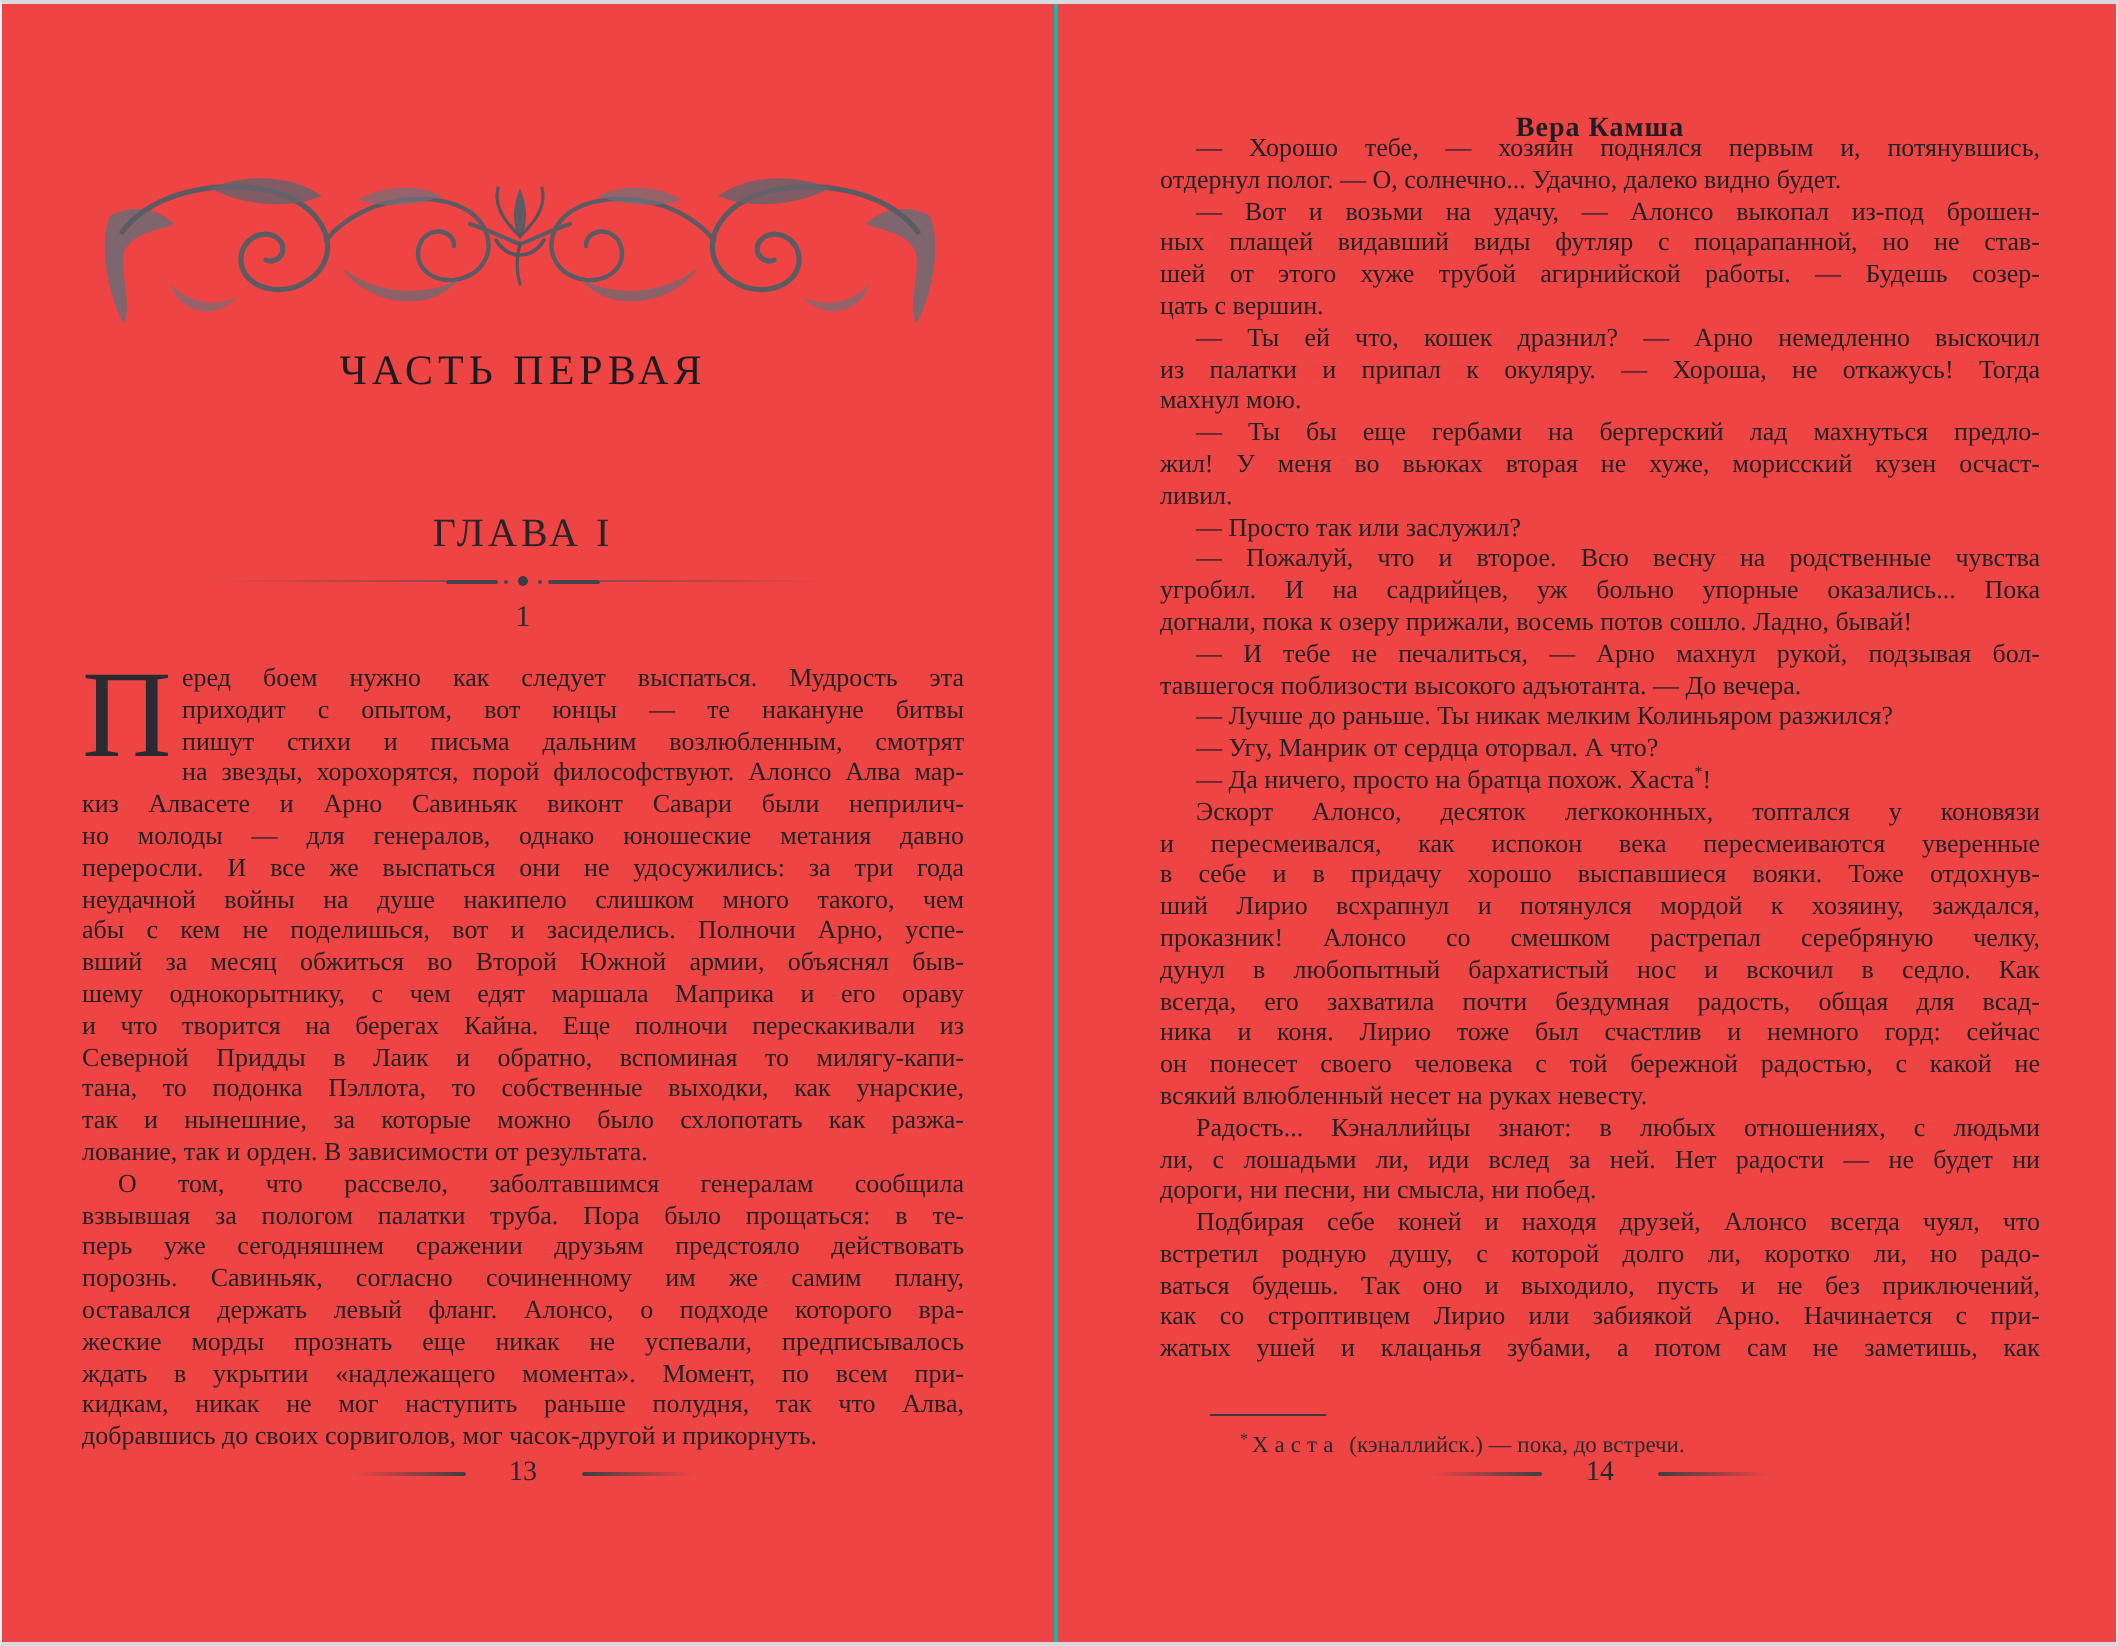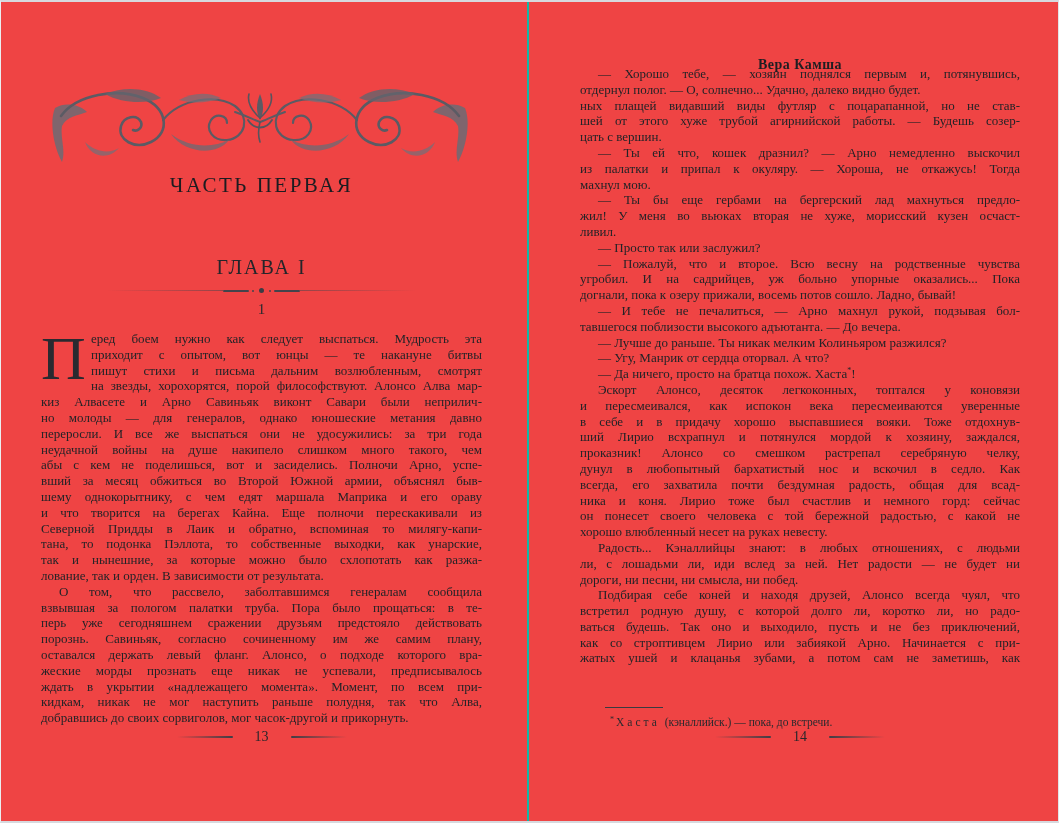--- a/index.html
+++ b/index.html
@@ -48,21 +48,21 @@
                justify-content:center;gap:22px;}
   .page.left .page-footer{left:40px;width:441px;}
   .page.right .page-footer{left:51px;width:440px;}
   .pf-rule{width:56px;height:2px;border-radius:2px;}
   .pf-rule.l{background:linear-gradient(to left,#3e3e46,rgba(62,62,70,0));}
   .pf-rule.r{background:linear-gradient(to right,#3e3e46,rgba(62,62,70,0));}
   .page-number{font-size:14px;color:#27272b;}
 
   
   .footnote-rule{position:absolute;top:705px;left:76px;width:58px;height:1px;background:#3a3a40;}
-  .footnote{position:absolute;top:710px;left:51px;width:440px;font-size:11.5px;
+  .footnote{position:absolute;top:710px;left:61px;width:440px;font-size:11.5px;
             line-height:15px;color:#2a2a2e;text-indent:30px;}
   .fn-marker{font-size:8px;vertical-align:4px;}
   .fn-term{letter-spacing:3px;padding:0 2px;}
 </style>
 </head>
 <body>
 
 <div class="spread">
 
   <div class="page left">
@@ -150,20 +150,21 @@
   <div class="page right">
 
     <div class="running-header">Вера Камша</div>
 
     <div class="body-block">
         <div class="para">
           <div class="line indent">— Хорошо тебе, — хозяин поднялся первым и, потянувшись,</div>
           <div class="line last">отдернул полог. — О, солнечно... Удачно, далеко видно будет.</div>
         </div>
         <div class="para">
+          <div class="line indent">— Вот и возьми на удачу, — Алонсо выкопал из-под брошен-</div>
           <div class="line">ных плащей видавший виды футляр с поцарапанной, но не став-</div>
           <div class="line">шей от этого хуже трубой агирнийской работы. — Будешь созер-</div>
           <div class="line last">цать с вершин.</div>
         </div>
         <div class="para">
           <div class="line indent">— Ты ей что, кошек дразнил? — Арно немедленно выскочил</div>
           <div class="line">из палатки и припал к окуляру. — Хороша, не откажусь! Тогда</div>
           <div class="line last">махнул мою.</div>
         </div>
         <div class="para">
@@ -195,21 +196,21 @@
         <div class="para">
           <div class="line indent">Эскорт Алонсо, десяток легкоконных, топтался у коновязи</div>
           <div class="line">и пересмеивался, как испокон века пересмеиваются уверенные</div>
           <div class="line">в себе и в придачу хорошо выспавшиеся вояки. Тоже отдохнув-</div>
           <div class="line">ший Лирио всхрапнул и потянулся мордой к хозяину, заждался,</div>
           <div class="line">проказник! Алонсо со смешком растрепал серебряную челку,</div>
           <div class="line">дунул в любопытный бархатистый нос и вскочил в седло. Как</div>
           <div class="line">всегда, его захватила почти бездумная радость, общая для всад-</div>
           <div class="line">ника и коня. Лирио тоже был счастлив и немного горд: сейчас</div>
           <div class="line">он понесет своего человека с той бережной радостью, с какой не</div>
-          <div class="line last">хорошо влюбленный несет на руках невесту.</div>
+          <div class="line last">всякий влюбленный несет на руках невесту.</div>
         </div>
         <div class="para">
           <div class="line indent">Радость... Кэналлийцы знают: в любых отношениях, с людьми</div>
           <div class="line">ли, с лошадьми ли, иди вслед за ней. Нет радости — не будет ни</div>
           <div class="line last">дороги, ни песни, ни смысла, ни побед.</div>
         </div>
         <div class="para">
           <div class="line indent">Подбирая себе коней и находя друзей, Алонсо всегда чуял, что</div>
           <div class="line">встретил родную душу, с которой долго ли, коротко ли, но радо-</div>
           <div class="line">ваться будешь. Так оно и выходило, пусть и не без приключений,</div>

